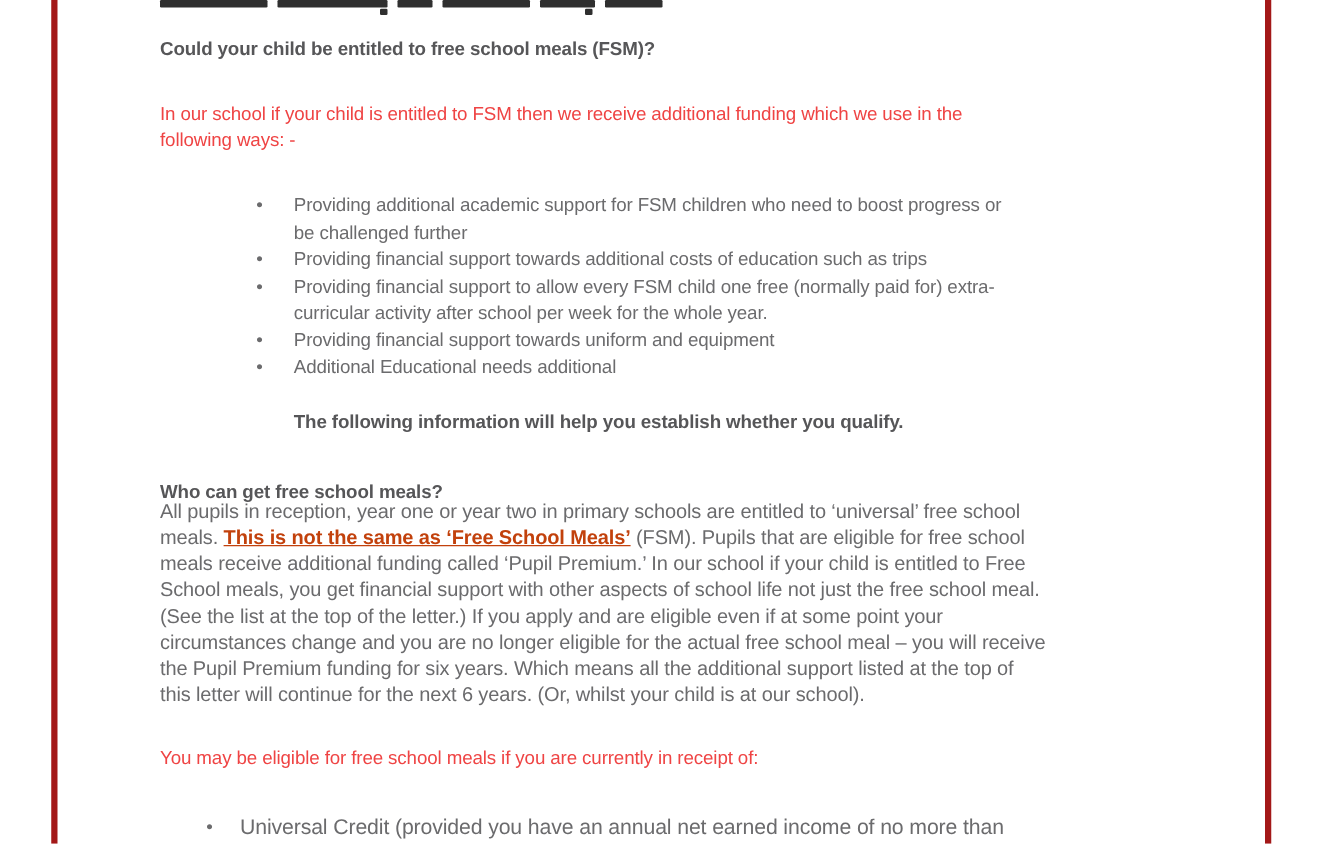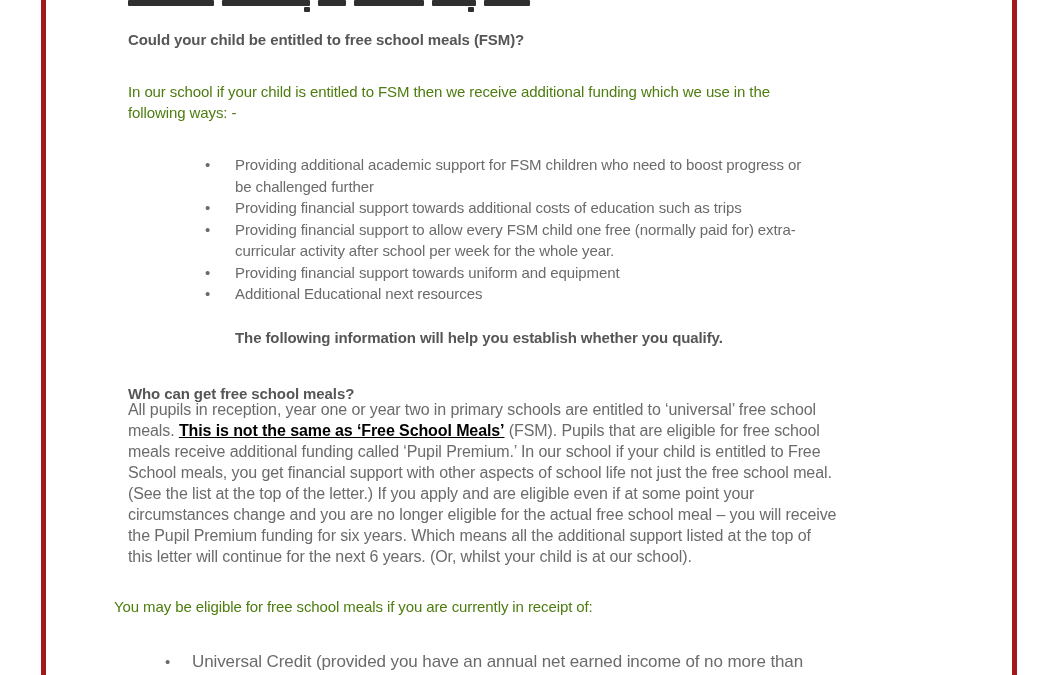--- a/index.html
+++ b/index.html
@@ -12,33 +12,33 @@
 
   .vrule{position:absolute;top:0;width:5px;height:675px;background:#a31818;}
   .vrule.left{left:41px;}
   .vrule.right{left:1012px;}
 
   
   .remnant{position:absolute;left:128px;top:0;height:14px;}
   .remnant .seg{position:absolute;top:0;height:6px;background:#2f2f2f;border-radius:1px;}
   .remnant .desc{position:absolute;top:7px;height:5px;width:6px;background:#2f2f2f;border-radius:1px;}
 
-  .blk{position:absolute;color:#4d7c0f;font-size:15px;line-height:21px;letter-spacing:-0.1px;}
+  .blk{position:absolute;color:#ef4444;font-size:15px;line-height:21px;letter-spacing:-0.1px;}
   .prewrap{white-space:pre-line;}
   .nowrap{white-space:nowrap;}
 
   .heading{position:absolute;font-weight:bold;color:#565658;font-size:15px;line-height:20px;letter-spacing:-0.1px;white-space:nowrap;}
 
   .bullets{position:absolute;left:205px;top:154px;width:740px;}
   .bullet-row{display:flex;align-items:flex-start;line-height:21.5px;font-size:15px;color:#6b6b6d;letter-spacing:-0.1px;}
   .bullet-dot{width:30px;flex:0 0 30px;text-align:left;color:#6b6b6d;}
   .bullet-text{flex:1;}
 
   .who-para{position:absolute;left:128px;top:399px;width:810px;font-size:16px;line-height:21px;color:#6b6b6d;letter-spacing:-0.1px;}
-  .who-para .bold-underline{font-weight:bold;color:#000000;text-decoration:underline;}
+  .who-para .bold-underline{font-weight:bold;color:#c2410c;text-decoration:underline;}
 
   .big-bullet{position:absolute;left:165px;top:650px;width:780px;display:flex;align-items:flex-start;
     font-size:17px;line-height:23px;color:#6b6b6d;letter-spacing:-0.1px;}
   .big-bullet .bullet-dot{width:27px;flex:0 0 27px;font-size:15px;}
 </style>
 </head>
 <body>
 
 <div class="page">
 
@@ -75,40 +75,40 @@
       <span class="bullet-dot">•</span>
       <span class="bullet-text prewrap">Providing financial support to allow every FSM child one free (normally paid for) extra-
 curricular activity after school per week for the whole year.</span>
     </div>
     <div class="bullet-row">
       <span class="bullet-dot">•</span>
       <span class="bullet-text prewrap">Providing financial support towards uniform and equipment</span>
     </div>
     <div class="bullet-row">
       <span class="bullet-dot">•</span>
-      <span class="bullet-text prewrap">Additional Educational next resources</span>
+      <span class="bullet-text prewrap">Additional Educational needs additional</span>
     </div>
   </div>
 
   <div class="heading" style="left:235px;top:328px;">The following information will help you establish whether you qualify.</div>
 
   <div class="heading" style="left:128px;top:384px;">Who can get free school meals?</div>
 
   <div class="who-para">
     <div class="nowrap">All pupils in reception, year one or year two in primary schools are entitled to ‘universal’ free school</div>
     <div class="nowrap"><span>meals. </span><span class="bold-underline">This is not the same as ‘Free School Meals’</span><span> (FSM). Pupils that are eligible for free school</span></div>
     <div class="prewrap">meals receive additional funding called ‘Pupil Premium.’ In our school if your child is entitled to Free
 School meals, you get financial support with other aspects of school life not just the free school meal.
 (See the list at the top of the letter.) If you apply and are eligible even if at some point your
 circumstances change and you are no longer eligible for the actual free school meal – you will receive
 the Pupil Premium funding for six years. Which means all the additional support listed at the top of
 this letter will continue for the next 6 years. (Or, whilst your child is at our school).</div>
   </div>
 
-  <div class="blk nowrap" style="left:114px;top:596px;">You may be eligible for free school meals if you are currently in receipt of:</div>
+  <div class="blk nowrap" style="left:128px;top:596px;">You may be eligible for free school meals if you are currently in receipt of:</div>
 
   <div class="big-bullet">
     <span class="bullet-dot">•</span>
     <span class="bullet-text prewrap">Universal Credit (provided you have an annual net earned income of no more than
 £7,400 per year (after tax and not including any benefits you get)</span>
   </div>
 
 </div>
 
 </body></html>

